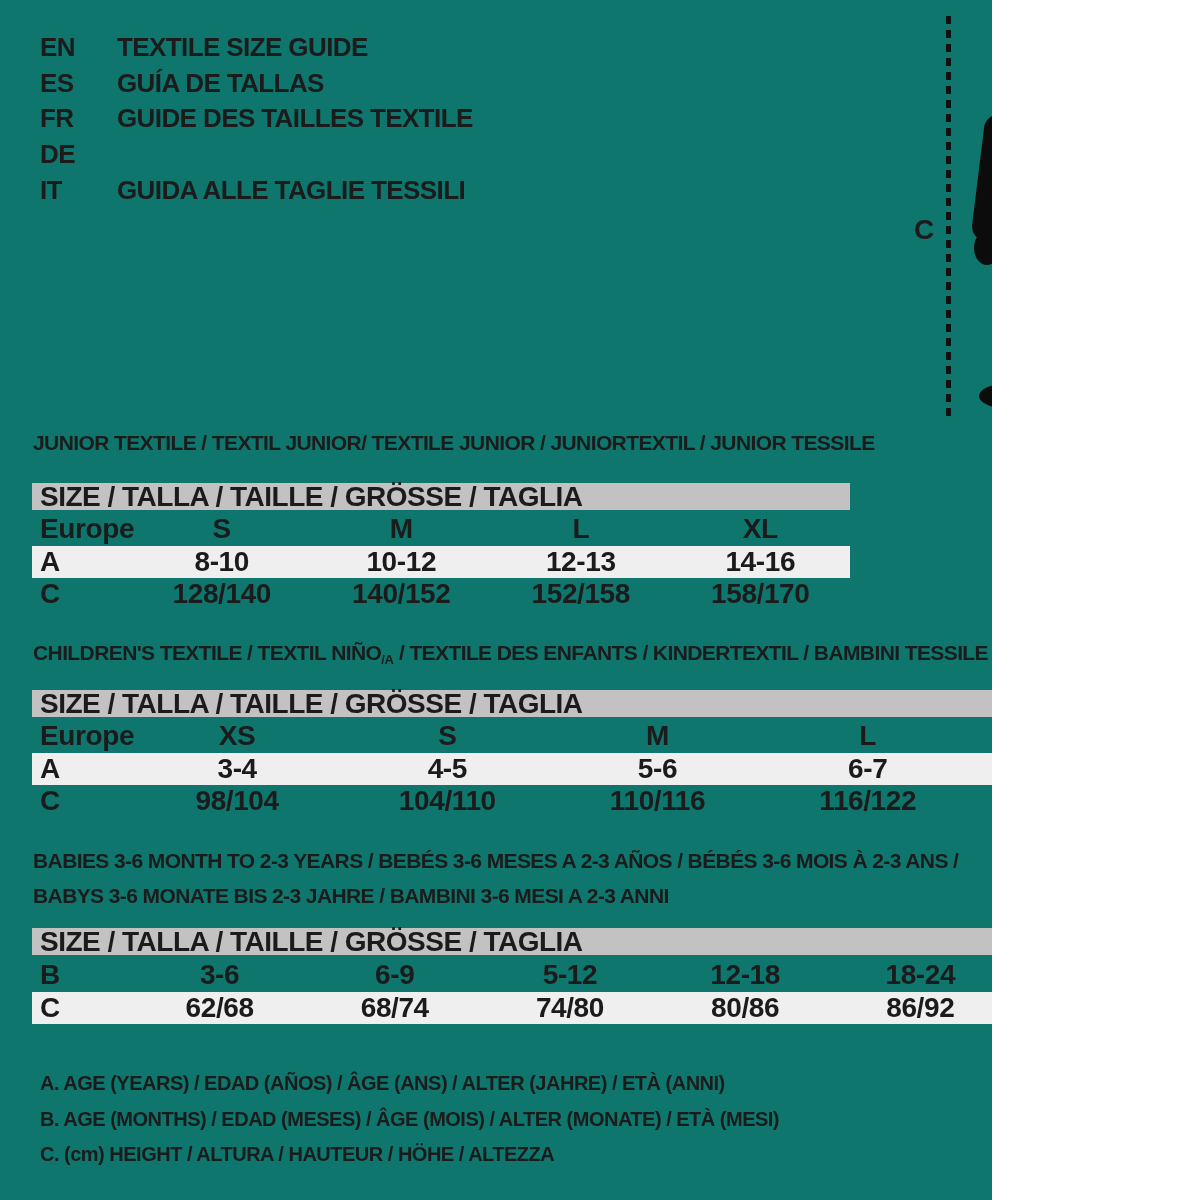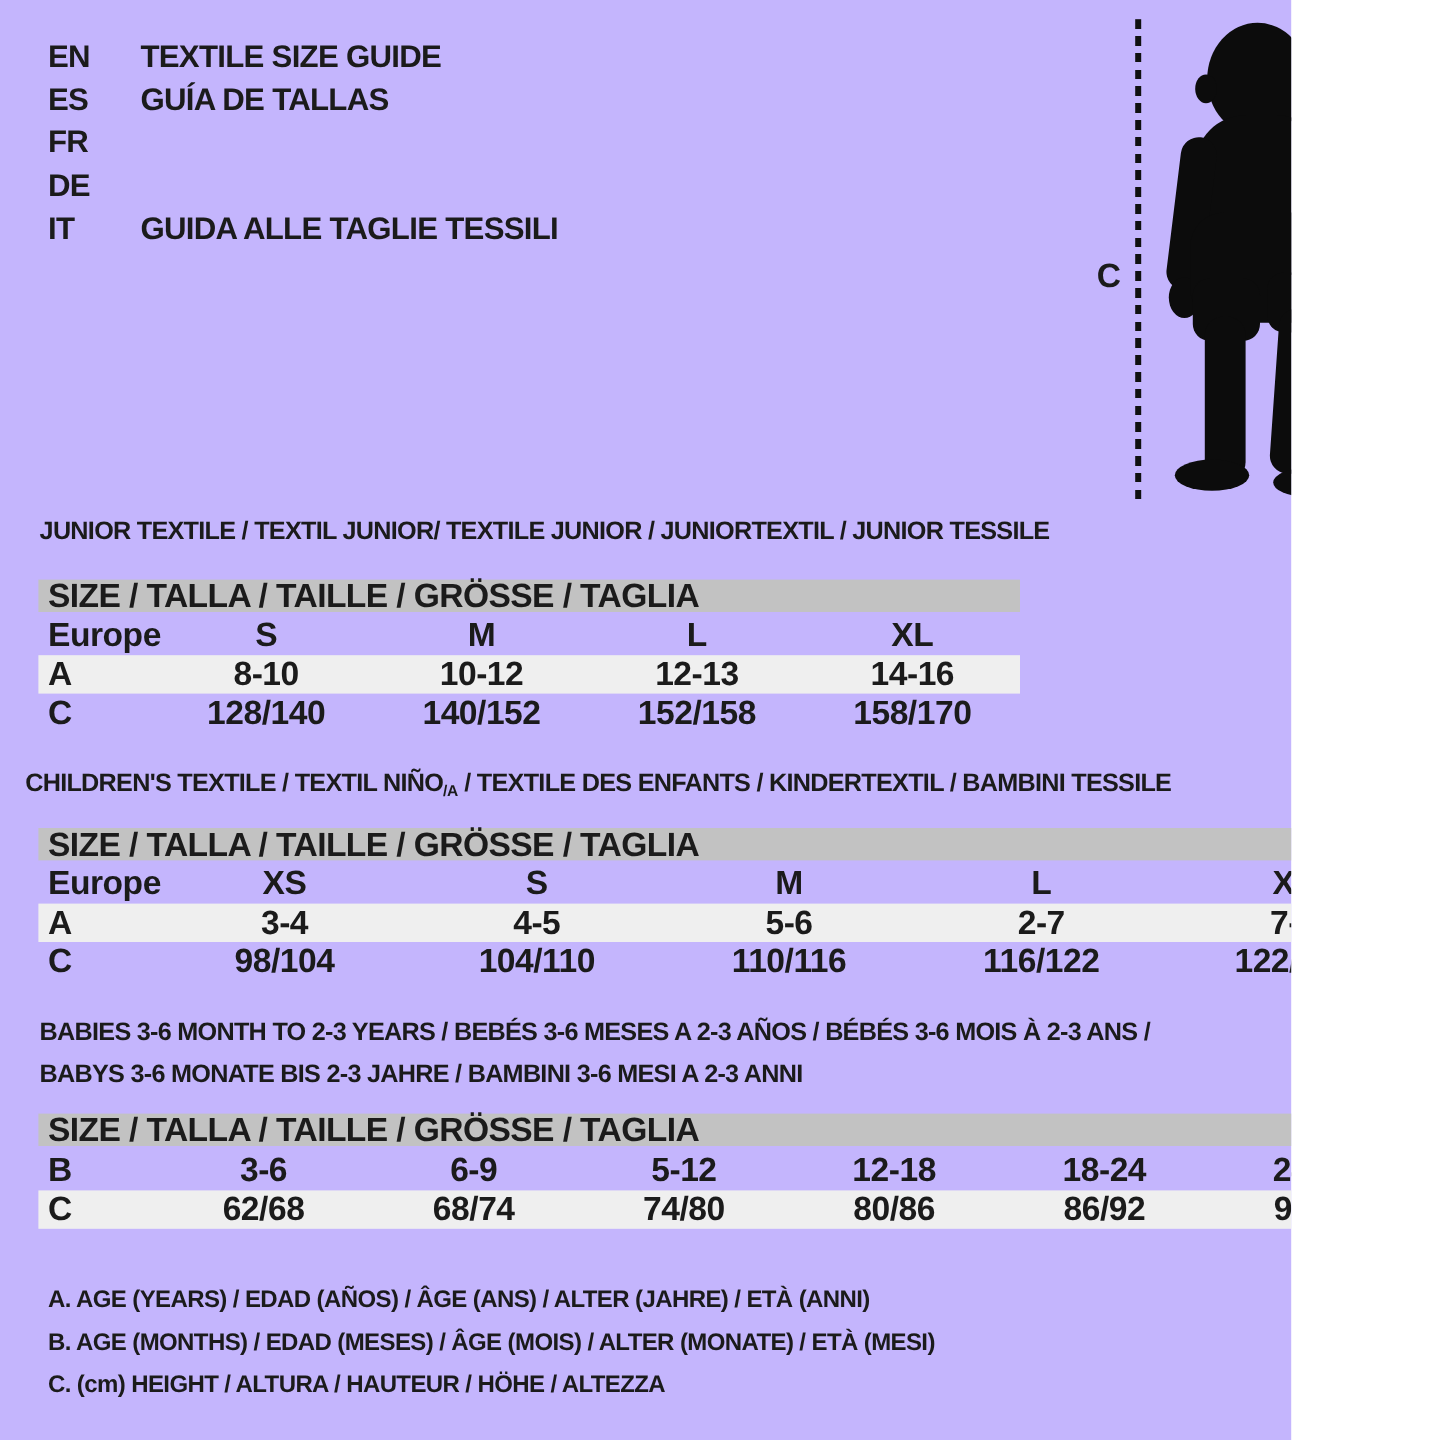--- a/index.html
+++ b/index.html
@@ -1,36 +1,36 @@
 <!DOCTYPE html>
 <html><head>
 <meta charset="utf-8">
 <style>
   * { margin:0; padding:0; box-sizing:border-box; }
   body { background:#fff; }
   .page {
-    position:relative; width:1076px; height:1200px; background:#c4b5fd;
+    position:relative; width:992px; height:1200px; background:#0f766e;
     font-family:"Liberation Sans", sans-serif; font-weight:700; color:#1b1b1b;
     overflow:hidden;
   }
   
   .lang-block { position:absolute; left:40px; top:30px; }
   .lang-row { display:flex; height:35.6px; align-items:center; font-size:26px; letter-spacing:-0.6px; }
   .lang-code { width:77px; }
   
   .dash-line {
     position:absolute; left:946px; top:16px; width:5px; height:400px;
     background:repeating-linear-gradient(to bottom, #101010 0px, #101010 8px, transparent 8px, transparent 14px);
   }
   .height-label { position:absolute; left:914px; top:214px; font-size:28px; }
   .baby-svg { position:absolute; left:956px; top:14px; }
   
   .tsection-title { position:absolute; font-size:21px; letter-spacing:-0.6px; white-space:pre; }
   #junior-title   { left:33px; top:431px;text-align:center; }
-  #children-title { left:21px; top:641px; }
+  #children-title { left:33px; top:641px; }
   #babies-title   { left:33px; top:843px; line-height:35px; }
   .subsize { font-size:13px; vertical-align:-4px; letter-spacing:-0.3px; }
   
   .band {
     position:absolute; height:27px; display:flex; align-items:center;
     padding-left:8px; font-size:28px; letter-spacing:-0.5px;
   }
   #junior-band   { left:32px; top:483px; width:818px; }
   #children-band { left:32px; top:690px; width:1151px; }
   #babies-band   { left:32px; top:928px; width:1151px; }
@@ -56,20 +56,21 @@
     <div class="lang-row">
       <span class="lang-code">EN</span>
       <span class="lang-title">TEXTILE SIZE GUIDE</span>
     </div>
     <div class="lang-row">
       <span class="lang-code">ES</span>
       <span class="lang-title">GUÍA DE TALLAS</span>
     </div>
     <div class="lang-row">
       <span class="lang-code">FR</span>
+      <span class="lang-title">GUIDE DES TAILLES TEXTILE</span>
     </div>
     <div class="lang-row">
       <span class="lang-code">DE</span>
     </div>
     <div class="lang-row">
       <span class="lang-code">IT</span>
       <span class="lang-title">GUIDA ALLE TAGLIE TESSILI</span>
     </div>
   </div>
 
@@ -130,21 +131,21 @@
         <div class="tcell">S</div>
         <div class="tcell">M</div>
         <div class="tcell">L</div>
         <div class="tcell">XL</div>
       </div>
       <div class="trow" style="background: rgb(239, 239, 239);">
         <div class="tlabel">A</div>
         <div class="tcell">3-4</div>
         <div class="tcell">4-5</div>
         <div class="tcell">5-6</div>
-        <div class="tcell">2-7</div>
+        <div class="tcell">6-7</div>
         <div class="tcell">7-8</div>
       </div>
       <div class="trow">
         <div class="tlabel">C</div>
         <div class="tcell">98/104</div>
         <div class="tcell">104/110</div>
         <div class="tcell">110/116</div>
         <div class="tcell">116/122</div>
         <div class="tcell">122/128</div>
       </div>

